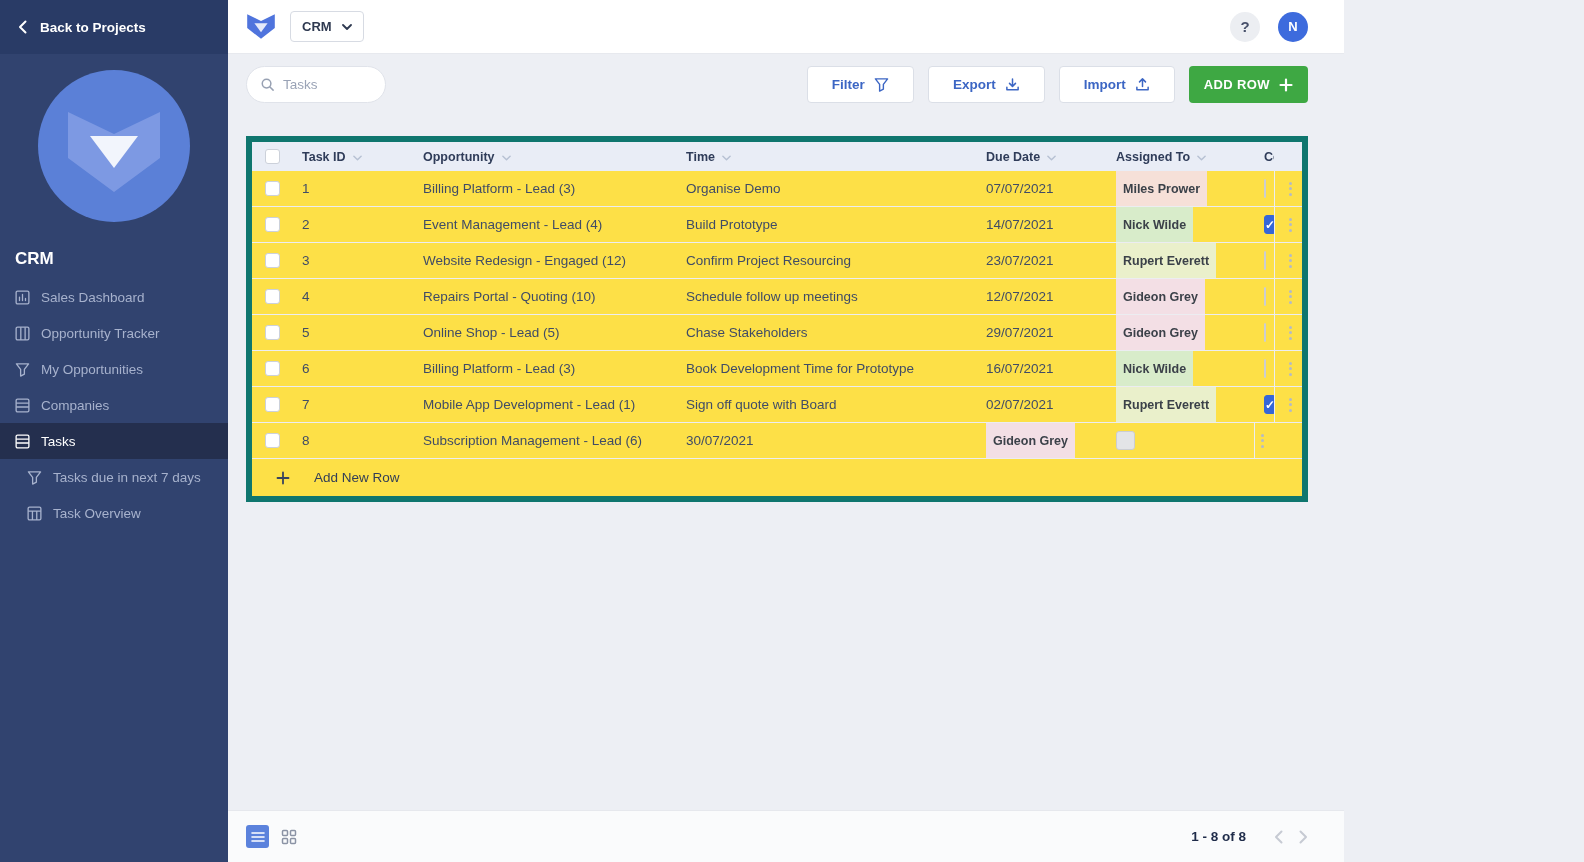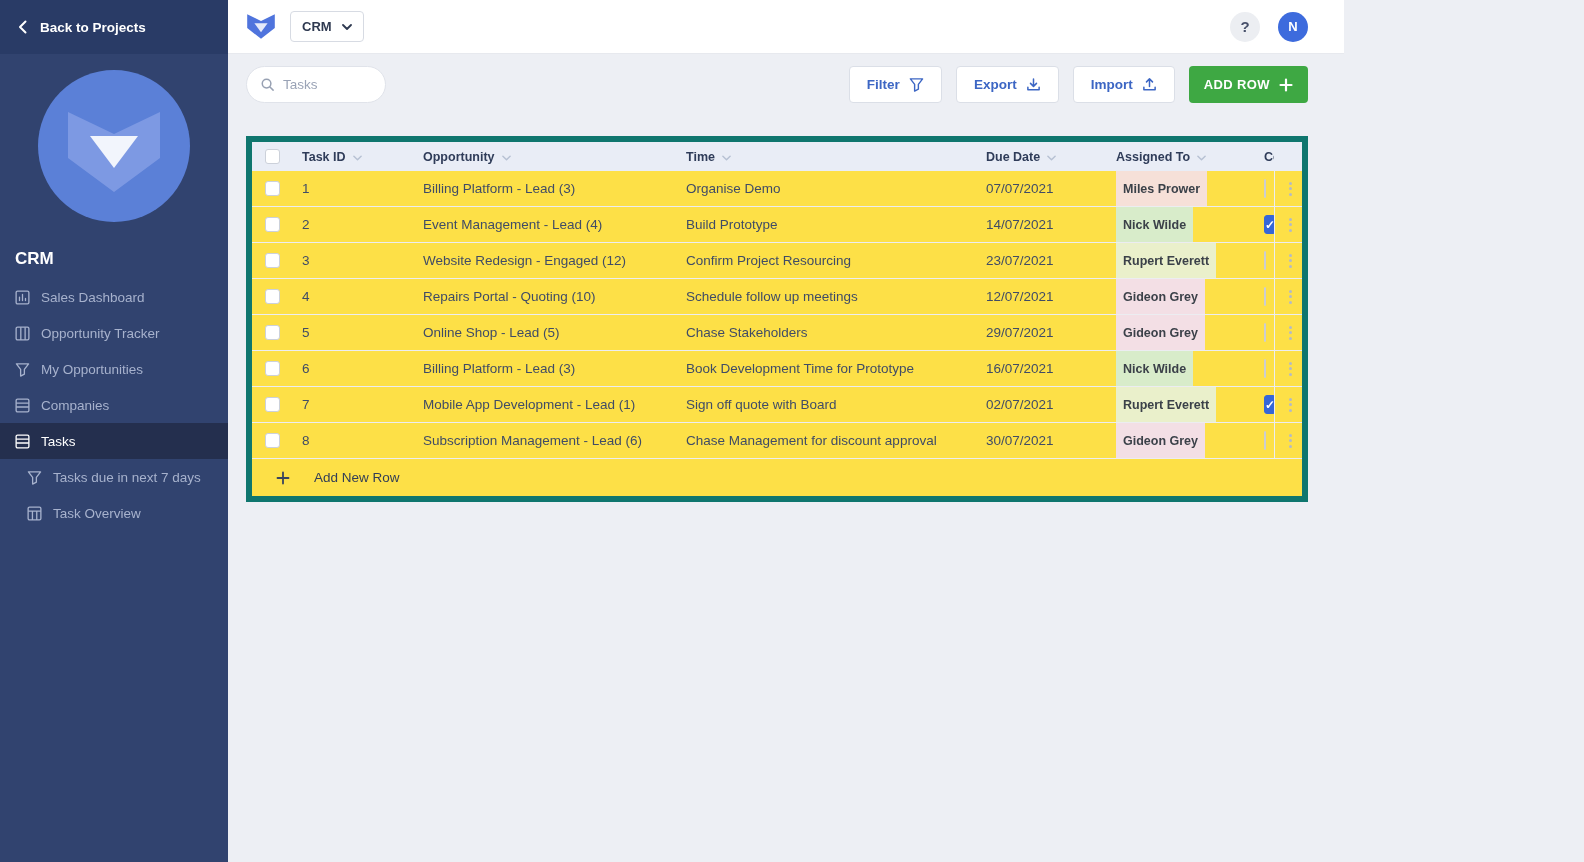--- a/index.html
+++ b/index.html
@@ -26,21 +26,21 @@
   .topbar-right { margin-left:auto; display:flex; align-items:center; gap:18px; }
   .help-btn { width:30px; height:30px; border-radius:50%; background:#eceef2; color:#47506a; font-weight:bold; font-size:15px; display:flex; align-items:center; justify-content:center; cursor:pointer; }
   .avatar { width:30px; height:30px; border-radius:50%; background:#3d6bdd; color:#fff; font-weight:bold; font-size:13px; display:flex; align-items:center; justify-content:center; cursor:pointer; }
 
   .content { flex:1; padding:12px 36px 0 18px; overflow:hidden; }
   .toolbar { display:flex; align-items:center; margin-bottom:33px; }
   .search { width:140px; height:37px; background:#fff; border:1px solid #e0e3ea; border-radius:19px; display:flex; align-items:center; gap:8px; padding:0 13px; }
   .search input { border:none; outline:none; width:88px; font-size:13.5px; color:#333; font-family:inherit; background:transparent; }
   .search input::placeholder { color:#9aa3b6; }
   .toolbar-right { margin-left:auto; display:flex; align-items:center; gap:14px; }
-  .btn { height:37px; display:flex; align-items:center; gap:9px; background:#fff; border:1px solid #dbdfe7; border-radius:4px; padding:0 17px; font-size:13.5px; font-weight:bold; color:#3c66c4; cursor:pointer; font-family:inherit; }
+  .btn { height:37px; display:flex; align-items:center; gap:9px; background:#fff; border:1px solid #dbdfe7; border-radius:4px; padding:0 24px; font-size:13.5px; font-weight:bold; color:#3c66c4; cursor:pointer; font-family:inherit; }
   .btn-add { background:#3ea843; border:none; color:#fff; font-size:13px; letter-spacing:.4px; padding:0 15px; }
 
   
   .table-card { background:#fde047; border:6px solid #0f766e; }
   .trow { display:grid; grid-template-columns:40px 121px 263px 300px 130px 148px 1fr 32px; align-items:center; }
   .thead { background:#e9edf6; height:29px; }
   .body-row { height:36px; border-bottom:1px solid #ecedf1; }
   .cell { padding:0 10px; font-size:13.5px; color:#404c66; white-space:nowrap; overflow:hidden; display:flex; align-items:center; height:100%; }
   .th { font-size:12.5px; font-weight:bold; color:#2f3c59; gap:7px; cursor:pointer; }
   .cell-check { padding-left:13px; cursor:pointer; }
@@ -410,21 +410,20 @@
                   <i></i>
                 </span>
               </div>
             </div>
             <div class="trow body-row">
               <div class="cell cell-check">
                 <span class="cb"></span>
               </div>
               <div class="cell">8</div>
               <div class="cell">Subscription Management - Lead (6)</div>
-              <div class="cell">Chase Management for discount approval</div>
               <div class="cell">30/07/2021</div>
               <div class="cell">
                 <span class="badge" style="background:#f3dfe5">Gideon Grey</span>
               </div>
               <div class="cell">
                 <span class="bigcb"></span>
               </div>
               <div class="cell cell-kebab">
                 <span class="kebab">
                   <i></i>
@@ -438,15 +437,43 @@
         <div class="add-row">
           <svg width="14" height="14" viewBox="0 0 14 14" fill="none" stroke="#39445e" stroke-width="1.8" stroke-linecap="round">
               <path d="M7 1.5 V12.5 M1.5 7 H12.5"></path>
             </svg>
           <span>Add New Row</span>
         </div>
       </div>
 
     </div>
 
+    <footer class="bottombar">
+      <div class="view-toggles">
+        <div class="toggle active">
+          <svg width="14" height="12" viewBox="0 0 14 12" fill="none" stroke="#fff" stroke-width="1.6" stroke-linecap="round">
+              <path d="M1 2 H13 M1 6 H13 M1 10 H13"></path>
+            </svg>
+        </div>
+        <div class="toggle">
+          <svg width="16" height="16" viewBox="0 0 16 16" fill="none" stroke="#8b93a5" stroke-width="1.5">
+              <rect x="1.5" y="1.5" width="5" height="5" rx="1"></rect>
+              <rect x="9.5" y="1.5" width="5" height="5" rx="1"></rect>
+              <rect x="1.5" y="9.5" width="5" height="5" rx="1"></rect>
+              <rect x="9.5" y="9.5" width="5" height="5" rx="1"></rect>
+            </svg>
+        </div>
+      </div>
+      <div class="pager">
+        <span class="pager-label">1 - 8 of 8</span>
+        <div class="pager-nav">
+          <svg width="9" height="14" viewBox="0 0 9 14" fill="none" stroke="#c6cad3" stroke-width="2" stroke-linecap="round" stroke-linejoin="round">
+              <path d="M7.5 1.5 L2 7 L7.5 12.5"></path>
+            </svg>
+          <svg width="9" height="14" viewBox="0 0 9 14" fill="none" stroke="#c6cad3" stroke-width="2" stroke-linecap="round" stroke-linejoin="round">
+              <path d="M1.5 1.5 L7 7 L1.5 12.5"></path>
+            </svg>
+        </div>
+      </div>
+    </footer>
 
   </div>
 </div>
 
 </body></html>

